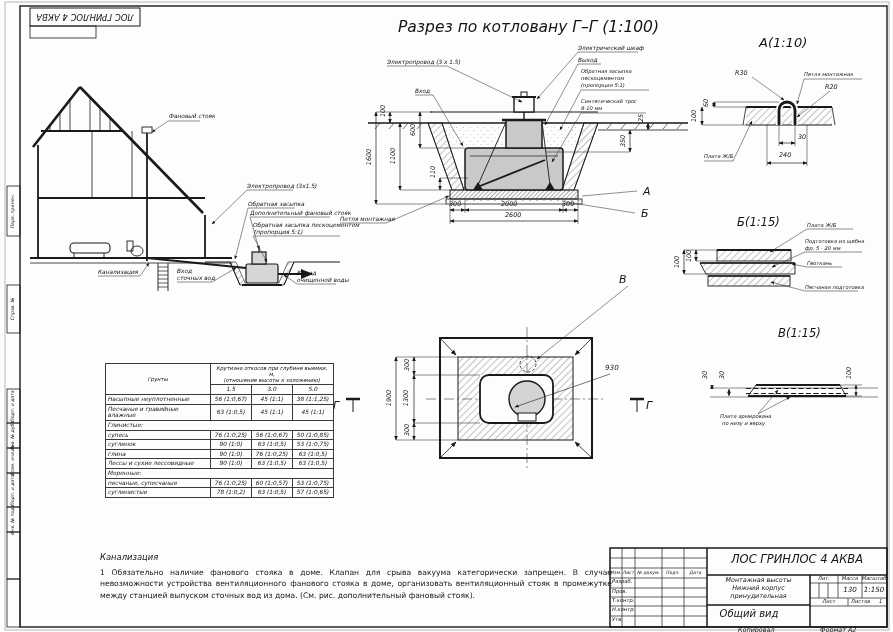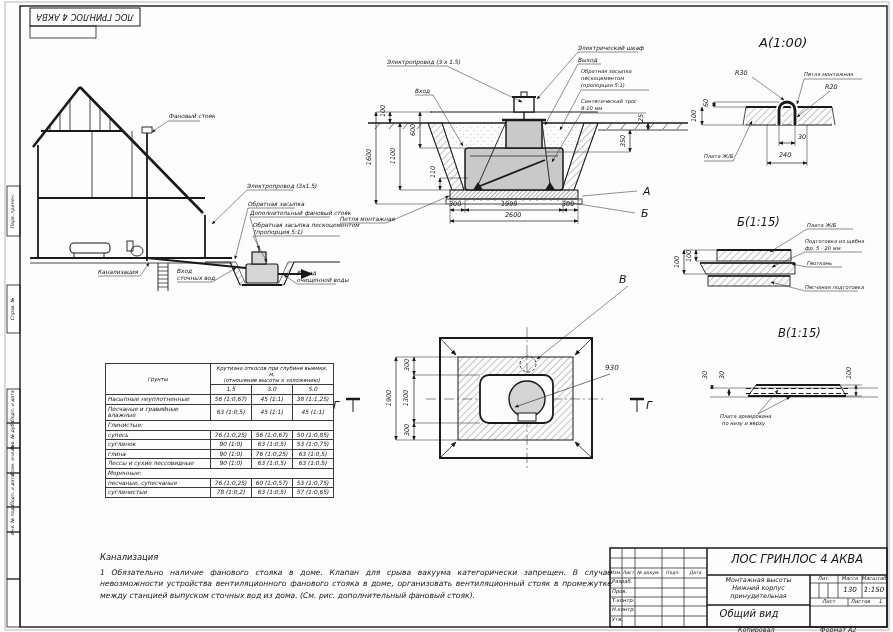--- a/index.html
+++ b/index.html
@@ -6,21 +6,21 @@
   .page{position:relative;width:893px;height:632px;background:#fdfdfd;overflow:hidden;
         font-family:"DejaVu Sans", sans-serif;color:#141414}
   svg.lw{position:absolute;left:0;top:0}
   .t{position:absolute;font-style:italic;color:#141414;line-height:1.15;white-space:nowrap}
   .c{text-align:center}
   .r{transform:translate(-50%,-50%) rotate(-90deg)}
   .f4{font-size:4.6px}.f5{font-size:5.2px}.f55{font-size:5.8px}.f6{font-size:6.4px}
   .f7{font-size:7.2px}.f8{font-size:8.4px}.f10{font-size:10px}.f11{font-size:11px}
   .f12{font-size:11.5px}.f13{font-size:13px}.f15{font-size:15.5px}
   .mirror{transform:rotate(180deg)}
-  .note-body{position:absolute;left:100px;top:567px;width:512px;font-size:7.6px;font-style:italic;
+  .note-body{position:absolute;left:100px;top:567px;width:512px;font-size:7.6px;
              text-align:justify;line-height:1.5;white-space:normal}
   table.soil{position:absolute;left:105px;top:363px;border-collapse:collapse;font-style:italic}
   table.soil td,table.soil th{border:1px solid #3a3a3a;font-weight:normal;font-size:5.8px;
              padding:1px 2px;line-height:1.15;color:#141414}
   table.soil .v{text-align:center;width:36px}
   table.soil .n{width:100px}
   table.soil .hdr{text-align:center;font-size:5.3px}
 </style>
 </head>
 <body>
@@ -258,20 +258,21 @@
       <path d="M622 548 V627 M635 548 V627 M662 548 V627 M684 548 V627"></path>
       <path d="M610 558 H707 M610 568 H707 M610 578 H707 M610 588 H707 M610 597 H707 M610 606 H707 M610 616 H707"></path>
       <path d="M810 583 H887 M810 598 H887 M810 606 H887"></path>
       <path d="M838 575 V598 M862 575 V598 M819 583 V598 M828 583 V598 M848 598 V606"></path>
     </g>
   </g>
 </svg>
 
 <div class="t mirror" style="left:30px;top:8px;width:110px;height:18px;line-height:18px;text-align:center;font-size:8.5px">ЛОС ГРИНЛОС 4 АКВА</div>
 
+<div class="t f15" style="left:398px;top:19px">Разрез по котловану Г–Г (1:100)</div>
 
 <span class="t f4 r" style="left:13px;top:211px">Перв. примен.</span>
 <span class="t f4 r" style="left:13px;top:309px">Справ. №</span>
 <span class="t f4 r" style="left:13px;top:406px">Подп. и дата</span>
 <span class="t f4 r" style="left:13px;top:435px">Инв. № дубл.</span>
 <span class="t f4 r" style="left:13px;top:460px">Взам. инв. №</span>
 <span class="t f4 r" style="left:13px;top:490px">Подп. и дата</span>
 <span class="t f4 r" style="left:13px;top:519px">Инв. № подл.</span>
 
 <span class="t f55" style="left:169px;top:113px">Фановый стояк</span>
@@ -298,36 +299,36 @@
 <span class="t f55" style="left:340px;top:216px">Петля монтажная</span>
 
 <span class="t f6 r" style="left:370px;top:157px">1600</span>
 <span class="t f6 r" style="left:384px;top:111px">100</span>
 <span class="t f6 r" style="left:394px;top:156px">1100</span>
 <span class="t f6 r" style="left:414px;top:130px">600</span>
 <span class="t f6 r" style="left:434px;top:172px">110</span>
 <span class="t f6 r" style="left:624px;top:141px">350</span>
 <span class="t f6 r" style="left:642px;top:118px">25</span>
 <span class="t f6" style="left:449px;top:201px">300</span>
-<span class="t f6" style="left:501px;top:201px">1999</span>
+<span class="t f6" style="left:501px;top:201px">2000</span>
 <span class="t f6" style="left:562px;top:201px">300</span>
 <span class="t f6" style="left:505px;top:212px">2600</span>
 <span class="t f11" style="left:643px;top:186px">А</span>
 <span class="t f11" style="left:641px;top:208px">Б</span>
 <span class="t f11" style="left:619px;top:274px">В</span>
 
 <span class="t f6 r" style="left:408px;top:365px">300</span>
 <span class="t f6 r" style="left:407px;top:398px">1300</span>
 <span class="t f6 r" style="left:408px;top:430px">300</span>
 <span class="t f6 r" style="left:390px;top:398px">1900</span>
 <span class="t f7" style="left:605px;top:364px">930</span>
 <span class="t f11" style="left:333px;top:400px">Г</span>
 <span class="t f11" style="left:646px;top:400px">Г</span>
 
-<span class="t f13" style="left:759px;top:36px">А(1:00)</span>
+<span class="t f13" style="left:759px;top:36px">А(1:10)</span>
 <span class="t f6" style="left:735px;top:70px">R30</span>
 <span class="t f5" style="left:804px;top:72px">Петля монтажная</span>
 <span class="t f6" style="left:825px;top:84px">R20</span>
 <span class="t f6 r" style="left:707px;top:103px">60</span>
 <span class="t f6 r" style="left:695px;top:116px">100</span>
 <span class="t f6" style="left:798px;top:134px">30</span>
 <span class="t f6" style="left:779px;top:152px">240</span>
 <span class="t f5" style="left:704px;top:154px">Плита Ж/Б</span>
 
 <span class="t f12" style="left:737px;top:216px">Б(1:15)</span>

